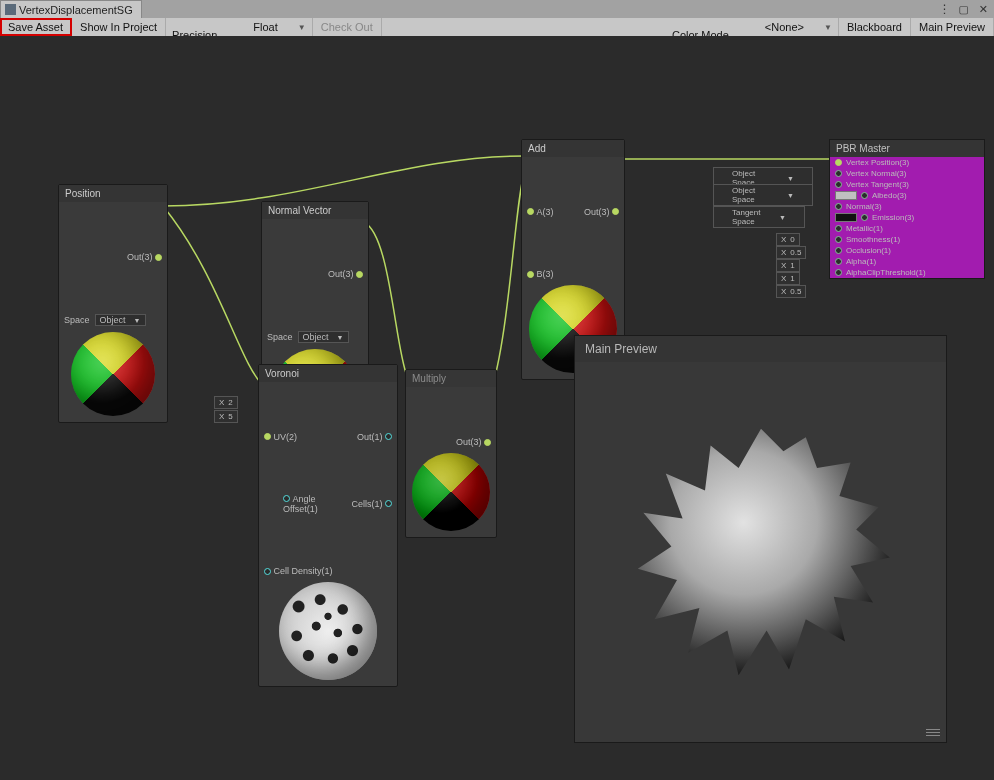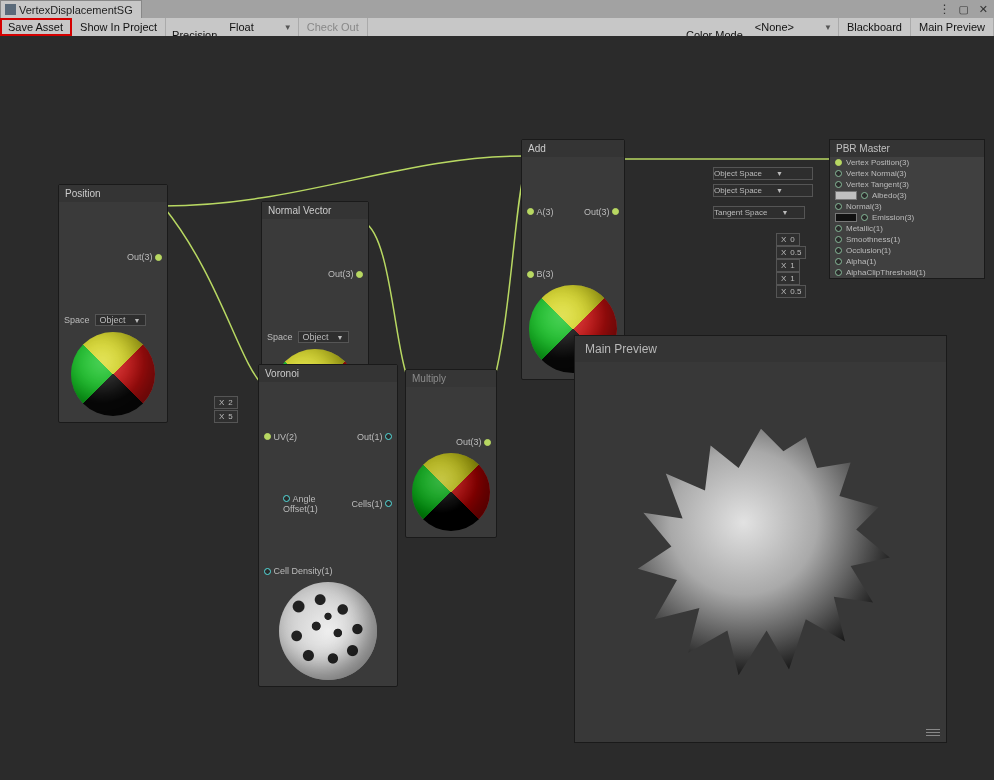--- a/index.html
+++ b/index.html
@@ -65,21 +65,22 @@
     outline: 2px solid #d40000;
     outline-offset: -2px;
   }
   .toolbar .btn.disabled { color: #888; }
   .toolbar .dropdown {
     background: #c7c7c7;
     border-right: 1px solid #aaa;
     padding: 1px 6px;
     display: flex;
     align-items: center;
-    gap: 30px;
+    gap: 20px;
+    margin-left: 24px;
   }
   .toolbar .dropdown .arrow { font-size: 8px; color: #555; }
   .toolbar .spacer { flex: 1; }
   .toolbar .label { padding: 17px 6px; display:flex; align-items:center; }
   
   .canvas {
     position: absolute;
     left: 0; top: 36px; right: 0; bottom: 0;
     background: #2b2b2b;
   }
@@ -166,35 +167,35 @@
     font-size: 8px;
     padding: 1px 4px;
     display: flex;
     gap: 4px;
     align-items: center;
   }
   
   .pbr {
     position: absolute;
     width: 156px;
-    background: #404040;
+    background: #a21caf;
     border: 1px solid #1a1a1a;
     z-index: 2;
   }
   .pbr .title { background:#343434; font-size:10px; padding:3px 6px; }
   .pbr .r {
     display: flex; align-items:center; gap:4px;
     font-size: 8px; padding: 1px 5px; color:#bbb;
   }
   .pbr .sw { width: 22px; height: 9px; background:#c0c0c0; border:1px solid #777; }
   .pbr .sw.dark { background:#111; }
   .side-dd {
     position: absolute;
     background:#2e2e2e; border:1px solid #555;
-    font-size:8px; color:#bbb; padding:1px 0;
+    font-size:8px; color:#bbb; padding:1px 18px;
     display:flex; align-items:center; gap:14px;
     z-index: 2;
   }
   .side-dd .arrow { font-size:7px; }
   
   .main-preview {
     position: absolute;
     background: #3a3a3a;
     border: 1px solid #1a1a1a;
     z-index: 3;

